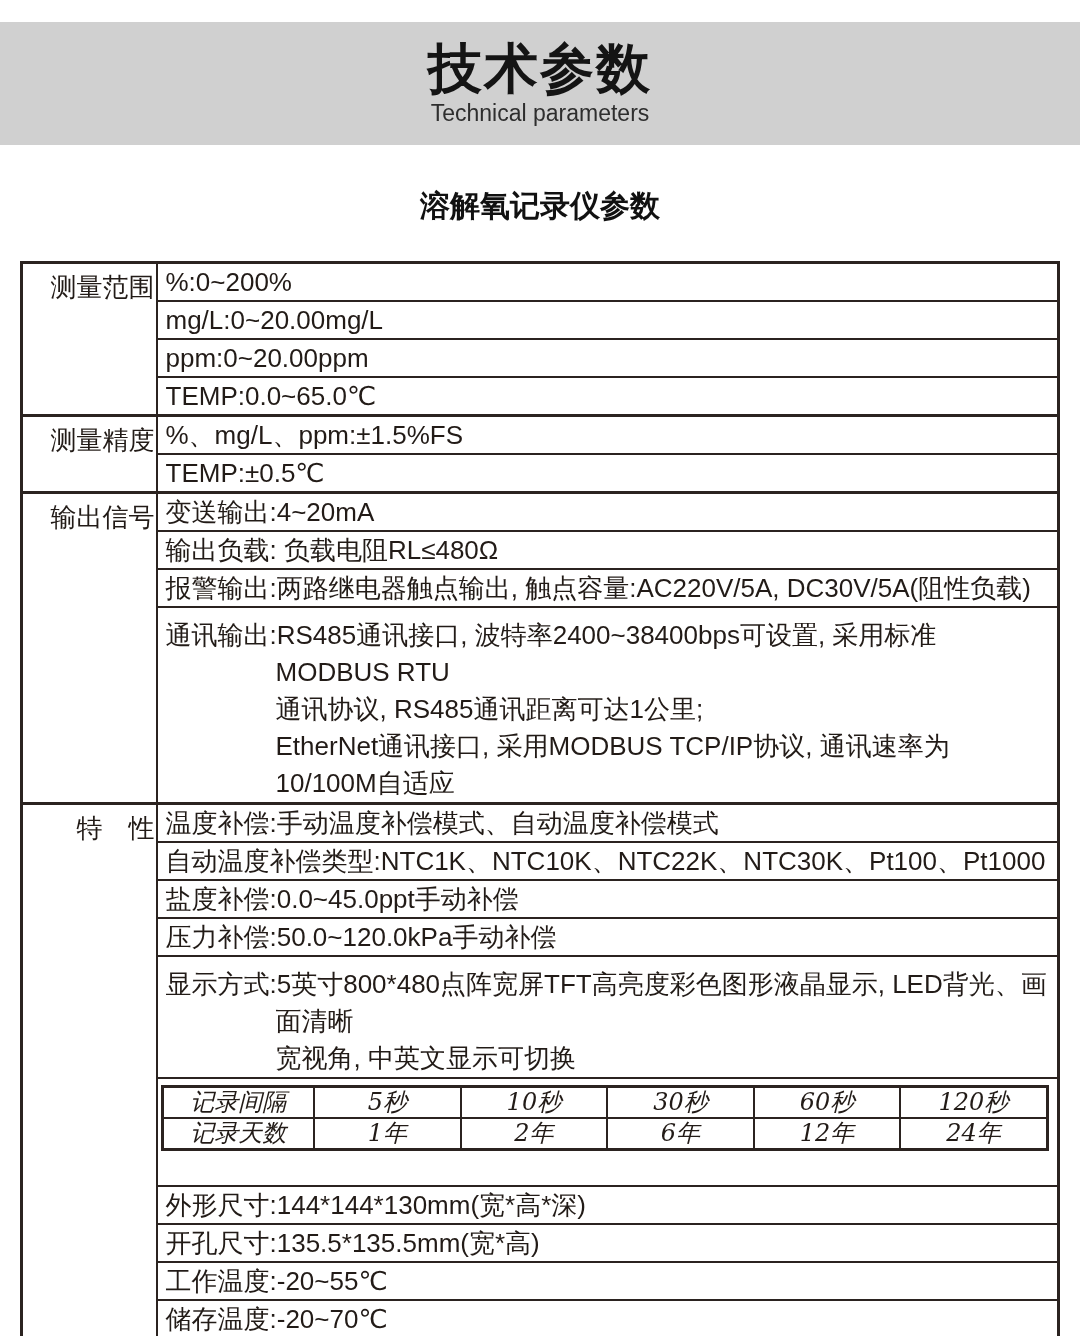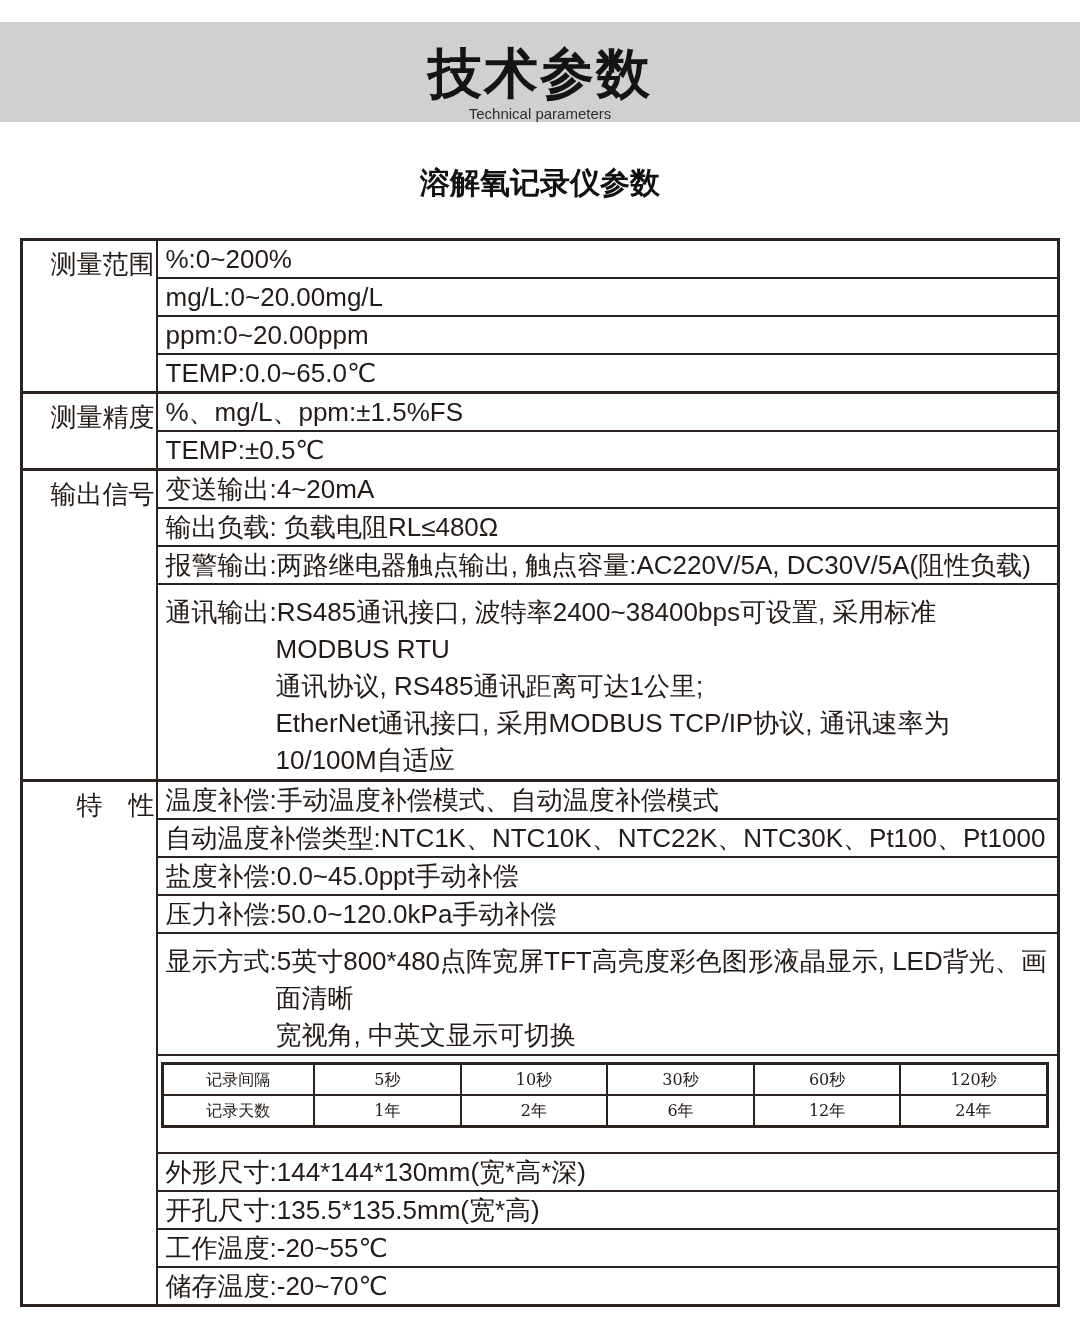--- a/index.html
+++ b/index.html
@@ -3,28 +3,28 @@
 <meta charset="utf-8">
 <style>
   html, body { margin:0; padding:0; }
   body {
     width:1080px; height:1336px; background:#ffffff;
     font-family:"Liberation Sans","DejaVu Sans",sans-serif;
     color:#221b17; overflow:hidden;
   }
   
   .banner {
-    margin-top:22px; height:100px; background:#d0d0d0;
-    display:flex; flex-direction:column; align-items:center; justify-content:flex-end;
+    margin-top:22px; height:123px; background:#d0d0d0;
+    display:flex; flex-direction:column; align-items:center; justify-content:center;
   }
   .banner-title {
     font-size:54px; font-weight:bold; color:#141414;
     line-height:1.05; letter-spacing:2px;
   }
-  .banner-subtitle { font-size:15px; color:#2e2e2e; margin-top:3px; }
+  .banner-subtitle { font-size:23px; color:#2e2e2e; margin-top:3px; }
   
   .doc-title {
     margin-top:45px; text-align:center;
     font-size:30px; font-weight:bold; line-height:32px; color:#111;
   }
   
   table.spec {
     width:1040px; margin:39px auto 0; border-collapse:collapse;
     table-layout:fixed; font-size:26px; color:#221b17;
     border:3px solid #2b2320;
@@ -40,22 +40,22 @@
   td.v.wrap {
     white-space:pre-line; height:auto; line-height:37px;
     padding:9px 8px 0 118px; text-indent:-110px;
   }
   
   td.v.tallcell { padding:0; height:auto; line-height:normal; white-space:normal; }
   .tallcell .cell-text { line-height:37px; padding:0 8px; white-space:nowrap; }
   
   table.record {
     border-collapse:collapse; border:3px solid #2b2320;
-    margin:6px 0 24px 3px; width:888px; table-layout:fixed;
-    font-family:"DejaVu Serif","Liberation Serif",serif; font-size:16px;
+    margin:6px 0 34px 3px; width:888px; table-layout:fixed;
+    font-family:"DejaVu Serif","Liberation Serif",serif; font-size:24px;font-style:italic;
   }
   table.record col.rc-first { width:152px; }
   table.record td {
     border:2px solid #2b2320; text-align:center;
     height:29px; line-height:29px; padding:0; white-space:nowrap;
   }
 </style>
 </head>
 <body>
 

